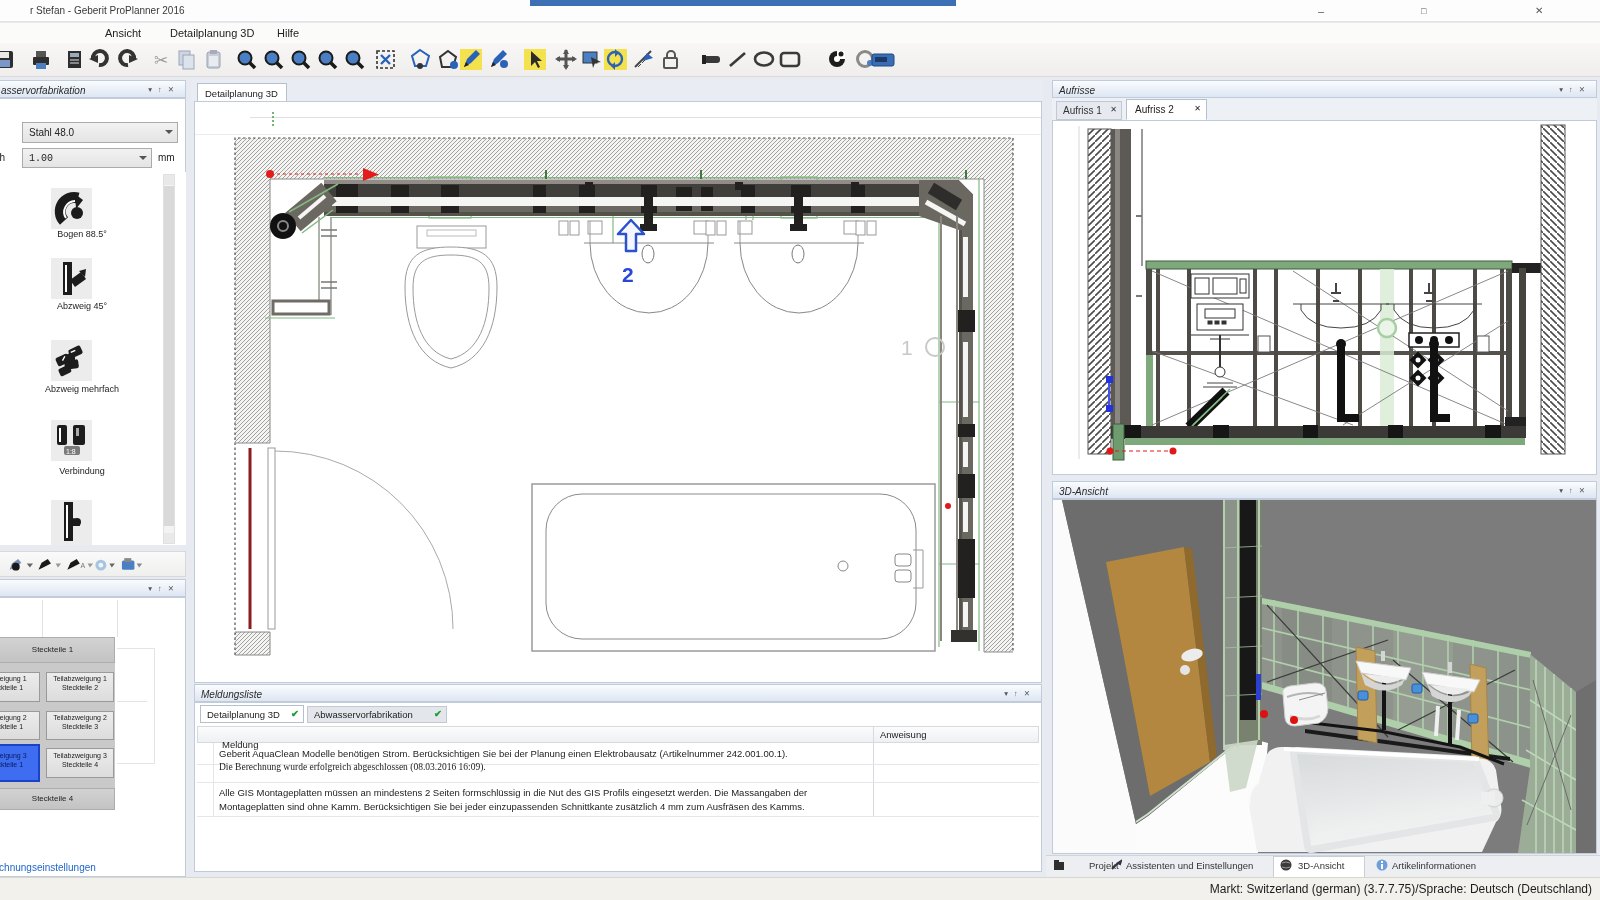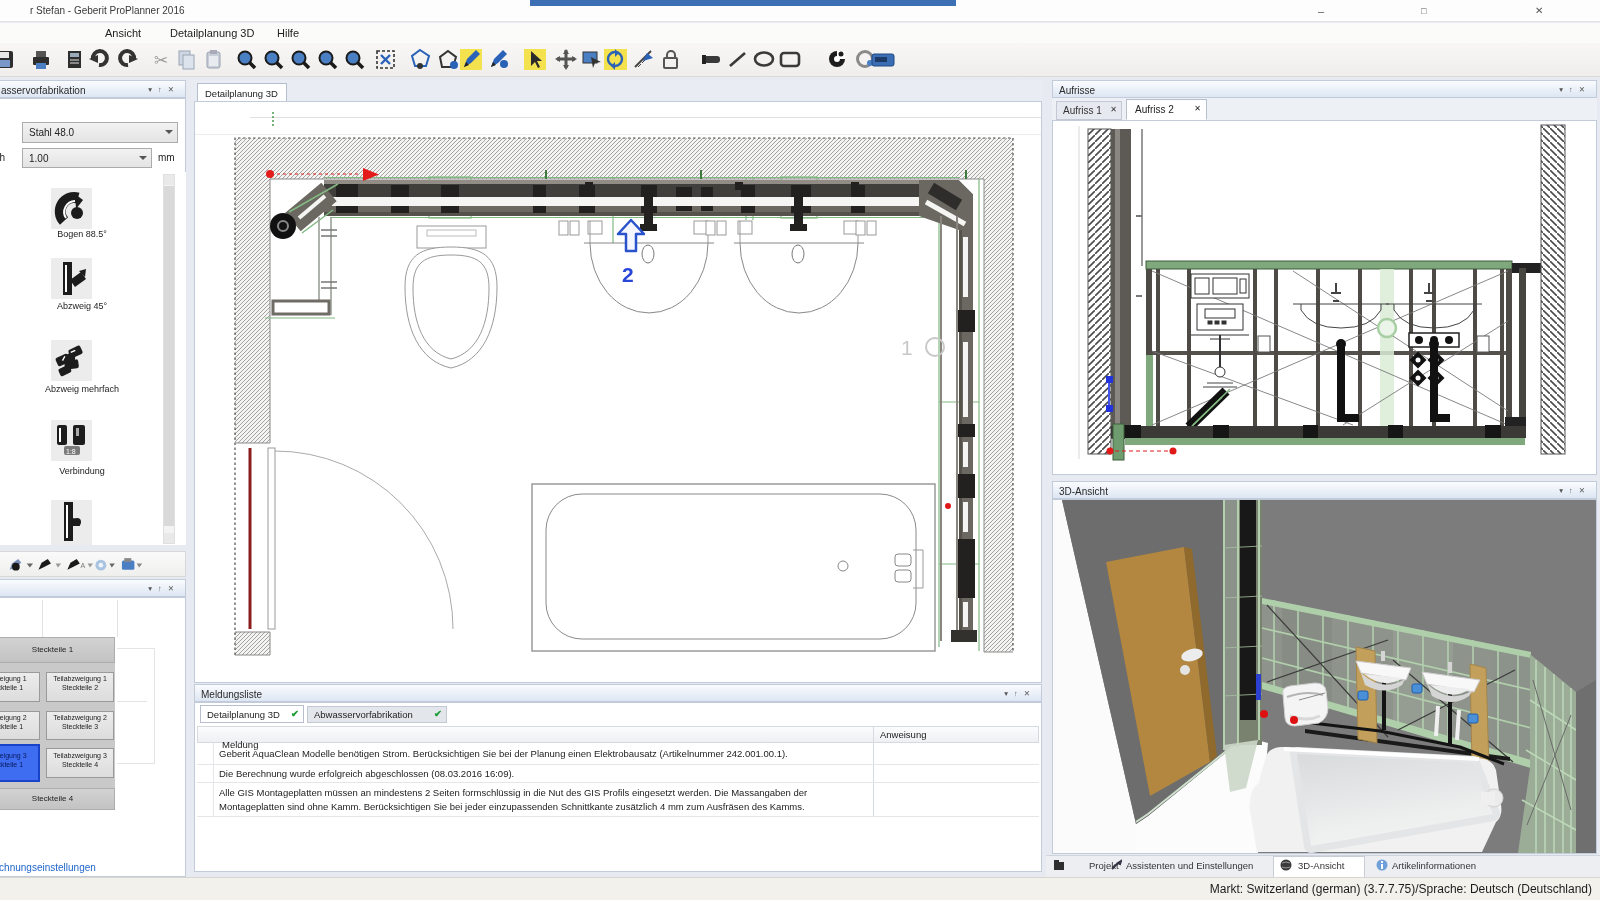--- a/index.html
+++ b/index.html
@@ -5,21 +5,21 @@
 html,body{width:1600px;height:900px;overflow:hidden;font-family:"Liberation Sans",sans-serif;background:#e7eaf0;}
 .abs{position:absolute;}
 #titlebar{left:0;top:0;width:1600px;height:22px;background:#fdfdfd;border-bottom:1px solid #e3e3e3;}
 #titletext{left:2px;top:5px;font-size:10px;color:#3a3a3a;margin-left:28px;}
 #bluebar{left:530px;top:0;width:426px;height:6px;background:#3d6fb5;}
 .winbtn{top:5px;font-size:11px;color:#555;}
 #menubar{left:0;top:23px;width:1600px;height:20px;background:#fbfbfa;}
 .menu{top:4px;font-size:11px;color:#222;}
 #toolbar{left:0;top:43px;width:1600px;height:34px;background:linear-gradient(#f8f7f6,#efeeec);border-bottom:1px solid #dcdad6;}
 .panelhdr{background:linear-gradient(#fafcfe,#dde6f3);border:1px solid #c2cbd9;font-size:10px;color:#2a2a2a;}
-.phtxt{position:absolute;left:6px;top:4px;}
+.phtxt{position:absolute;left:6px;top:4px;font-style:italic;}
 .phbtns{position:absolute;right:5px;top:4px;font-size:7.5px;color:#555;letter-spacing:6px;}
 .wpanel{background:#fff;border:1px solid #c2cbd9;}
 .tab-act{background:#fff;border:1px solid #b6bfce;border-bottom:1px solid #fff;font-size:10px;color:#222;}
 .tab-in{background:#e6e9ef;border:1px solid #c2c9d4;font-size:10px;color:#333;}
 #statusbar{left:0;top:877px;width:1600px;height:23px;background:#f2f1ec;border-top:1px solid #d8d6d0;}
 #statustext{right:8px;top:882px;font-size:12px;color:#1c1c1c;position:absolute;}
 .ddl{background:linear-gradient(#f2f2f2,#e4e4e4);border:1px solid #ababab;font-size:10px;color:#222;}
 .dd-arrow{position:absolute;right:4px;top:7px;width:0;height:0;border-left:4px solid transparent;border-right:4px solid transparent;border-top:4px solid #555;}
 .itemlbl{position:absolute;font-size:9px;color:#222;text-align:center;width:120px;}
 .icobox{position:absolute;left:61px;width:41px;height:41px;background:#ececec;}
@@ -179,21 +179,21 @@
 <div class="abs panelhdr" style="left:-10px;top:80px;width:196px;height:18px;">
   <div class="phtxt" style="left:10px;">asservorfabrikation</div>
   <div class="phbtns">▾↑✕</div>
 </div>
 <div class="abs wpanel" style="left:-10px;top:98px;width:196px;height:447px;"></div>
 <div class="abs ddl" style="left:22px;top:122px;width:156px;height:21px;">
     <span style="position:absolute;left:6px;top:4px;">Stahl 48.0</span>
     <span class="dd-arrow"></span>
   </div>
 <div class="abs" style="left:-6px;top:152px;font-size:10px;color:#222;">nh</div>
-<div class="abs ddl" style="left:22px;top:148px;width:130px;height:20px;">
+<div class="abs ddl" style="left:22px;top:148px;width:130px;height:20px;font-family:Liberation Mono, monospace;">
     <span style="position:absolute;left:6px;top:4px;">1.00</span>
     <span class="dd-arrow"></span>
   </div>
 <div class="abs" style="left:158px;top:152px;font-size:10px;color:#222;">mm</div>
 
 <div class="abs" id="leftlist" style="left:-10px;top:172px;width:196px;height:373px;overflow:hidden;background:#fff;">
   <div class="icobox" style="top:16px;"><svg width="41" height="41">
         <path d="M13,33 A14,14 0 0 1 27,10" fill="none" stroke="#1c1c1c" stroke-width="11"></path>
         <path d="M24,6 l8,6 -7,9 z" fill="#1c1c1c"></path>
         <path d="M15,30 A11,11 0 0 1 24,13" fill="none" stroke="#fff" stroke-width="2"></path>
@@ -491,21 +491,21 @@
     </div>
   <div style="position:absolute;left:3px;top:24px;width:842px;height:17px;background:linear-gradient(#fcfcfd,#eef0f3);border:1px solid #d5d9e0;"></div>
   <div style="position:absolute;left:28px;top:27px;font-size:9.5px;margin-top:10px;">Meldung</div>
   <div style="position:absolute;left:686px;top:27px;font-size:9.5px;">Anweisung</div>
   <div style="position:absolute;left:19px;top:41px;width:1px;height:74px;background:#e4e6ea;"></div>
   <div style="position:absolute;left:679px;top:24px;width:1px;height:91px;background:#d5d9e0;"></div>
   <div style="position:absolute;left:3px;top:62px;width:842px;height:1px;background:#e4e6ea;"></div>
   <div style="position:absolute;left:3px;top:80px;width:842px;height:1px;background:#e4e6ea;"></div>
   <div style="position:absolute;left:3px;top:114px;width:842px;height:1px;background:#e4e6ea;"></div>
   <div style="position:absolute;left:25px;top:46px;width:650px;">Geberit AquaClean Modelle benötigen Strom. Berücksichtigen Sie bei der Planung einen Elektrobausatz (Artikelnummer 242.001.00.1).</div>
-  <div style="position:absolute;left:25px;top:66px;width:650px;">Die Berechnung wurde erfolgreich abgeschlossen (08.03.2016 16:09).</div>
+  <div style="position:absolute;left:25px;top:60px;width:650px;font-family:Liberation Serif, serif;">Die Berechnung wurde erfolgreich abgeschlossen (08.03.2016 16:09).</div>
   <div style="position:absolute;left:25px;top:84px;width:655px;line-height:14px;">Alle GIS Montageplatten müssen an mindestens 2 Seiten formschlüssig in die Nut des GIS Profils eingesetzt werden. Die Massangaben der Montageplatten sind ohne Kamm. Berücksichtigen Sie bei jeder einzupassenden Schnittkante zusätzlich 4 mm zum Ausfräsen des Kamms.</div>
 </div>
 
 <div class="abs panelhdr" style="left:1052px;top:80px;width:545px;height:18px;">
   <div class="phtxt">Aufrisse</div>
   <div class="phbtns">▾↑✕</div>
 </div>
 <div class="abs" style="left:1052px;top:98px;width:545px;height:23px;background:#edf0f5;"></div>
 <div class="abs tab-in" style="left:1056px;top:101px;width:66px;height:19px;">
     <span style="position:absolute;left:6px;top:3px;">Aufriss 1</span>

